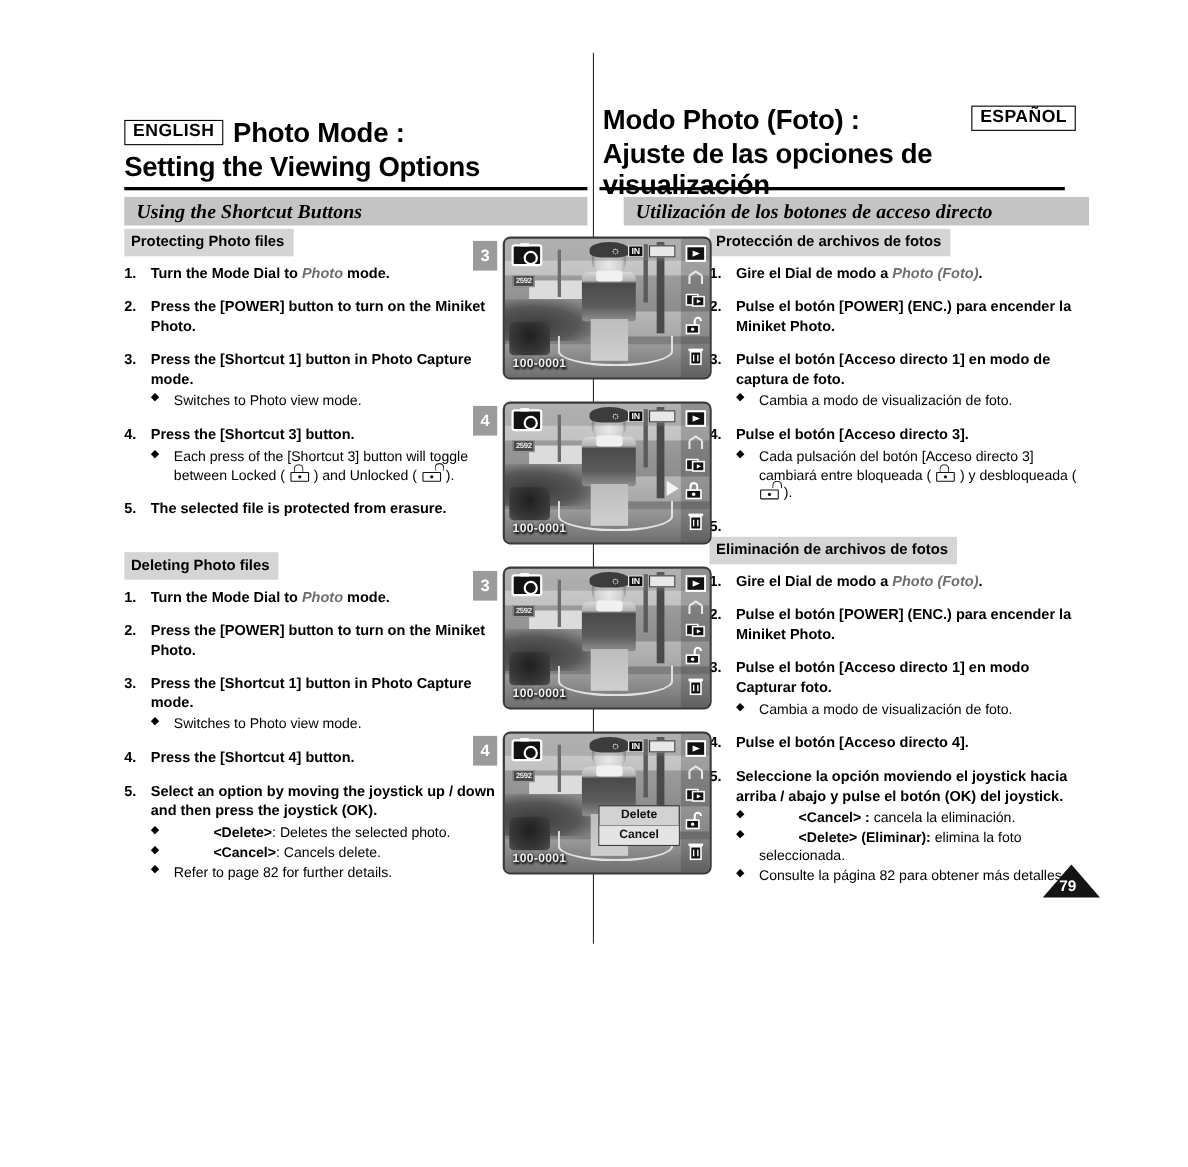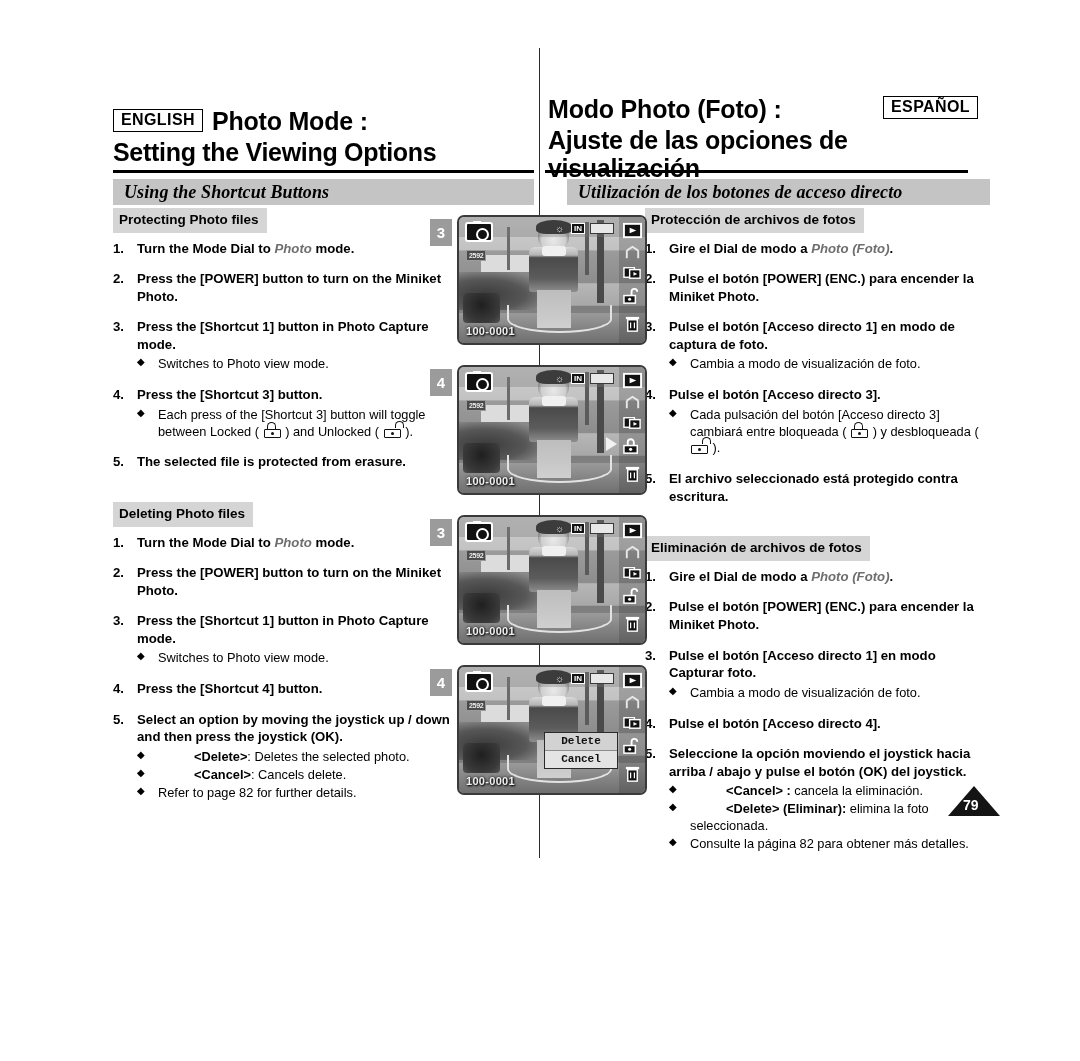--- a/index.html
+++ b/index.html
@@ -156,21 +156,21 @@
   .si.lock   { top: 70px; }
   .si.trash  { top: 98px; }
   .si svg { display: block; width: 19px; height: 19px; }
 
   .arrow-cursor { position: absolute; right: 28px; top: 70px; width: 0; height: 0;
       border-top: 7px solid transparent; border-bottom: 7px solid transparent; border-left: 11px solid #f2f2f2; }
 
   .popup { position: absolute; right: 27px; bottom: 24px; width: 74px;
       border: 1.5px solid #2a2a2a; background: #d2d2d2; }
   .popup div { font-size: 11px; font-weight: bold; text-align: center; line-height: 17px;
-      border-bottom: 1px solid #8d8d8d; color: #111; font-family: Liberation Mono, monospace; }
+      border-bottom: 1px solid #8d8d8d; color: #111; }
   .popup div:last-child { border-bottom: none; background: #e4e4e4; }
 
   
   .page-num { position: absolute; left: 948px; top: 786px; width: 0; height: 0;
       border-left: 26px solid transparent; border-right: 26px solid transparent;
       border-bottom: 30px solid #141414; }
   .page-num span { position: absolute; left: -11px; top: 11px; width: 22px; 
       color: #fff; font-size: 14px; font-weight: bold; }
 </style>
 </head>
@@ -301,21 +301,20 @@
             <span>Cada pulsación del botón [Acceso directo 3] cambiará entre bloqueada (</span>
             <span class="lockg closed"><span class="shackle"></span><span class="body"></span></span>
             <span>) y desbloqueada (</span>
             <span class="lockg open"><span class="shackle"></span><span class="body"></span></span>
             <span>).</span>
           </li>
         </ul>
       </li>
       <li>
         <span class="num">5.</span>
-        <span>El archivo seleccionado está protegido contra escritura.</span>
       </li>
     </ol>
 
     <div class="subhead sec2">Eliminación de archivos de fotos</div>
     <ol class="steps">
       <li>
         <span class="num">1.</span>
         <span>Gire el Dial de modo a </span><span class="italic-gray">Photo (Foto)</span><span>.</span>
       </li>
       <li>

